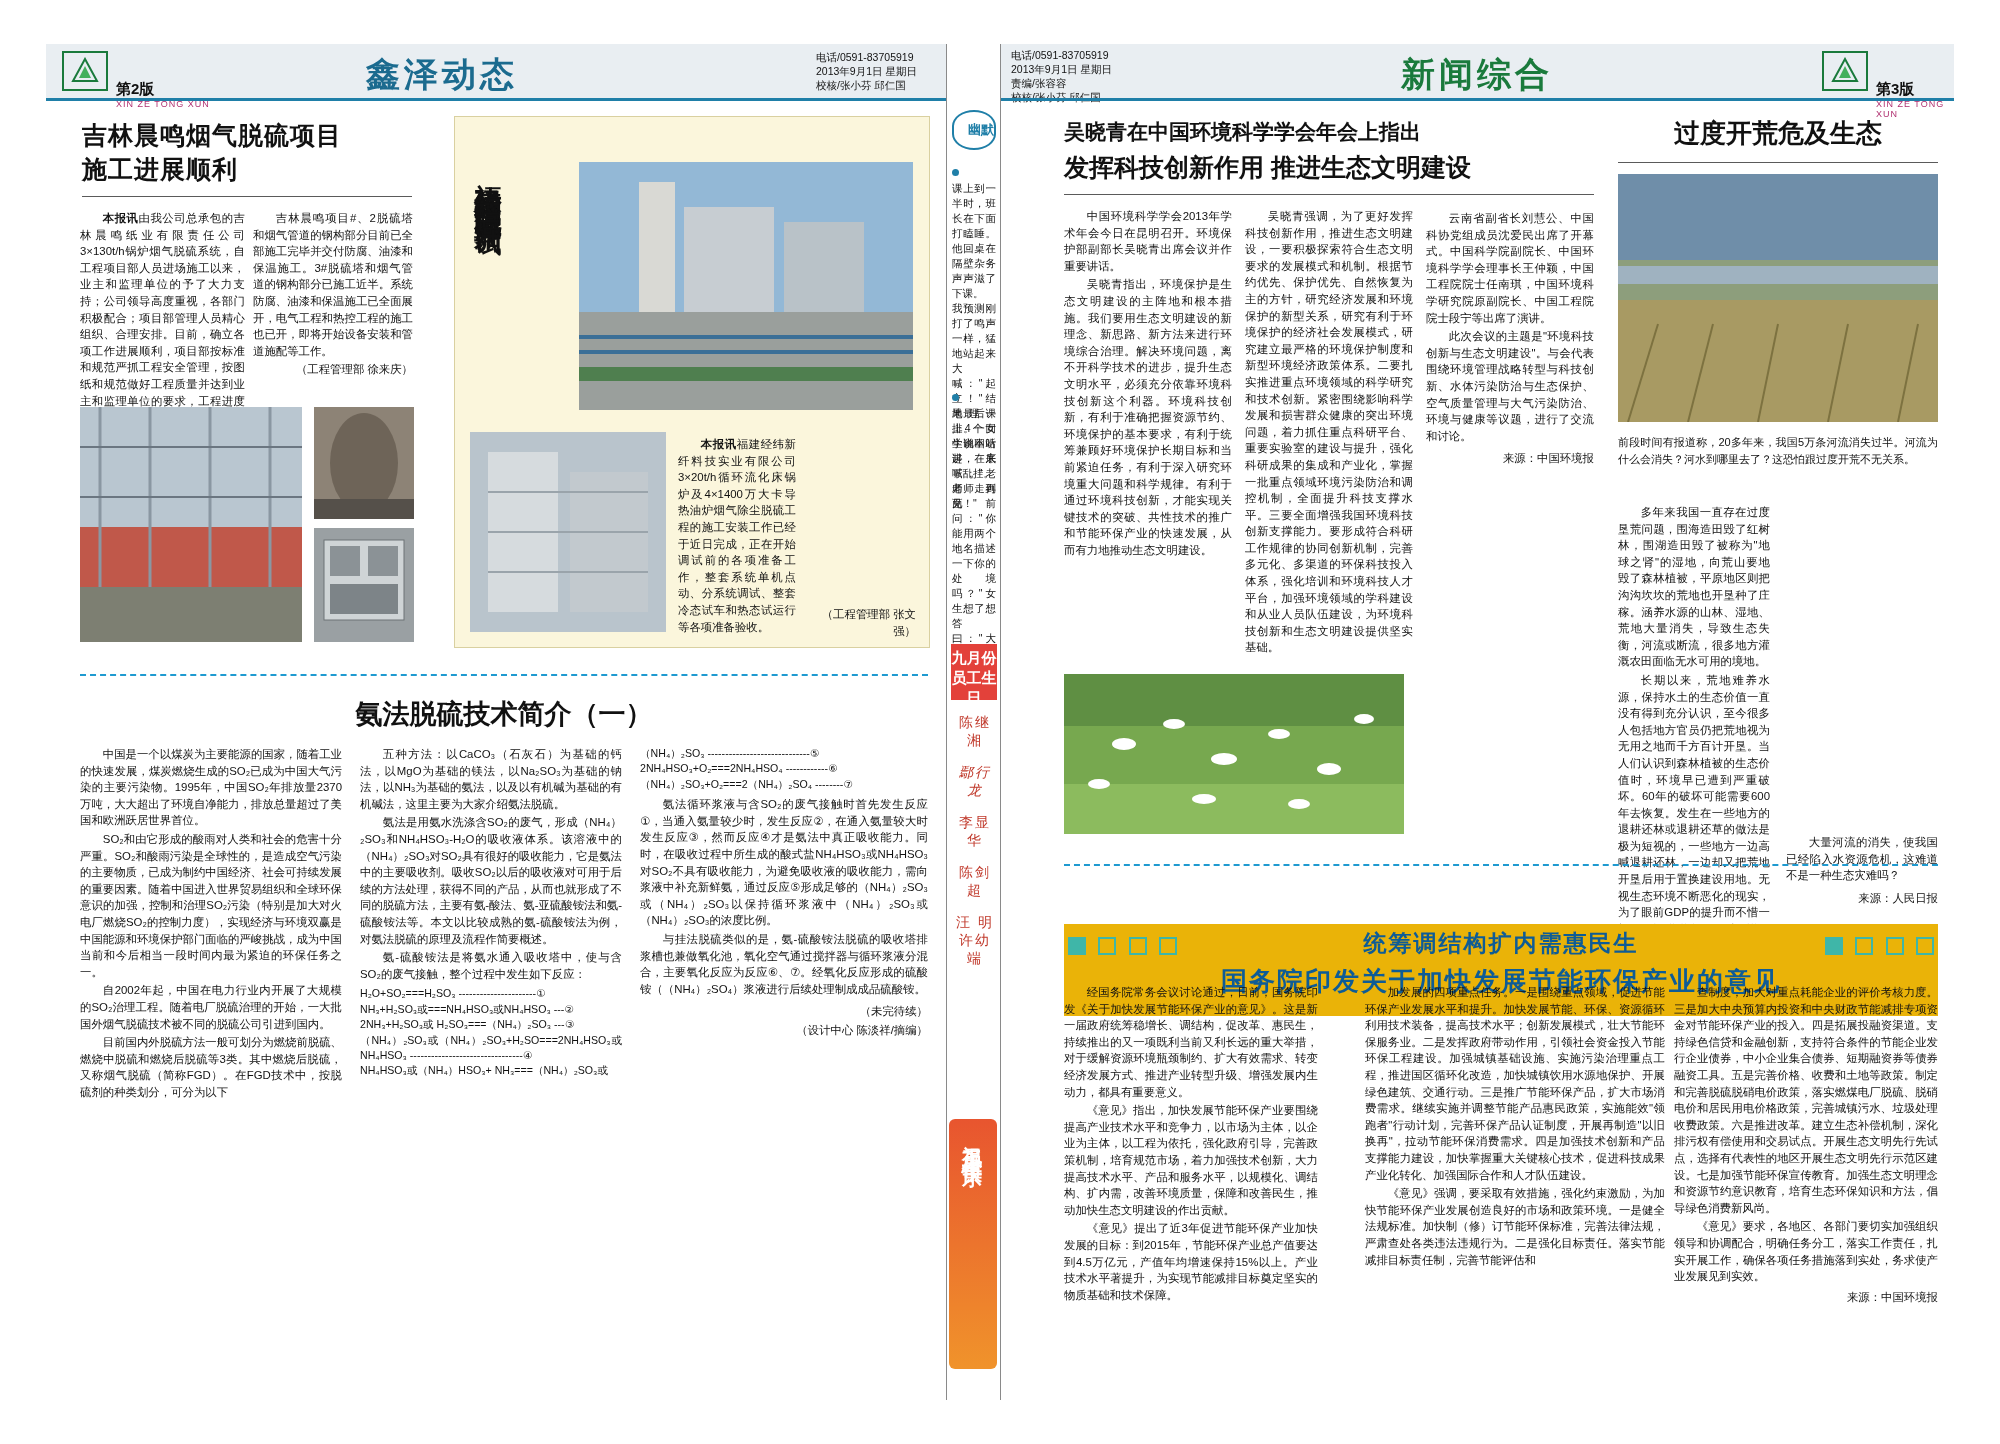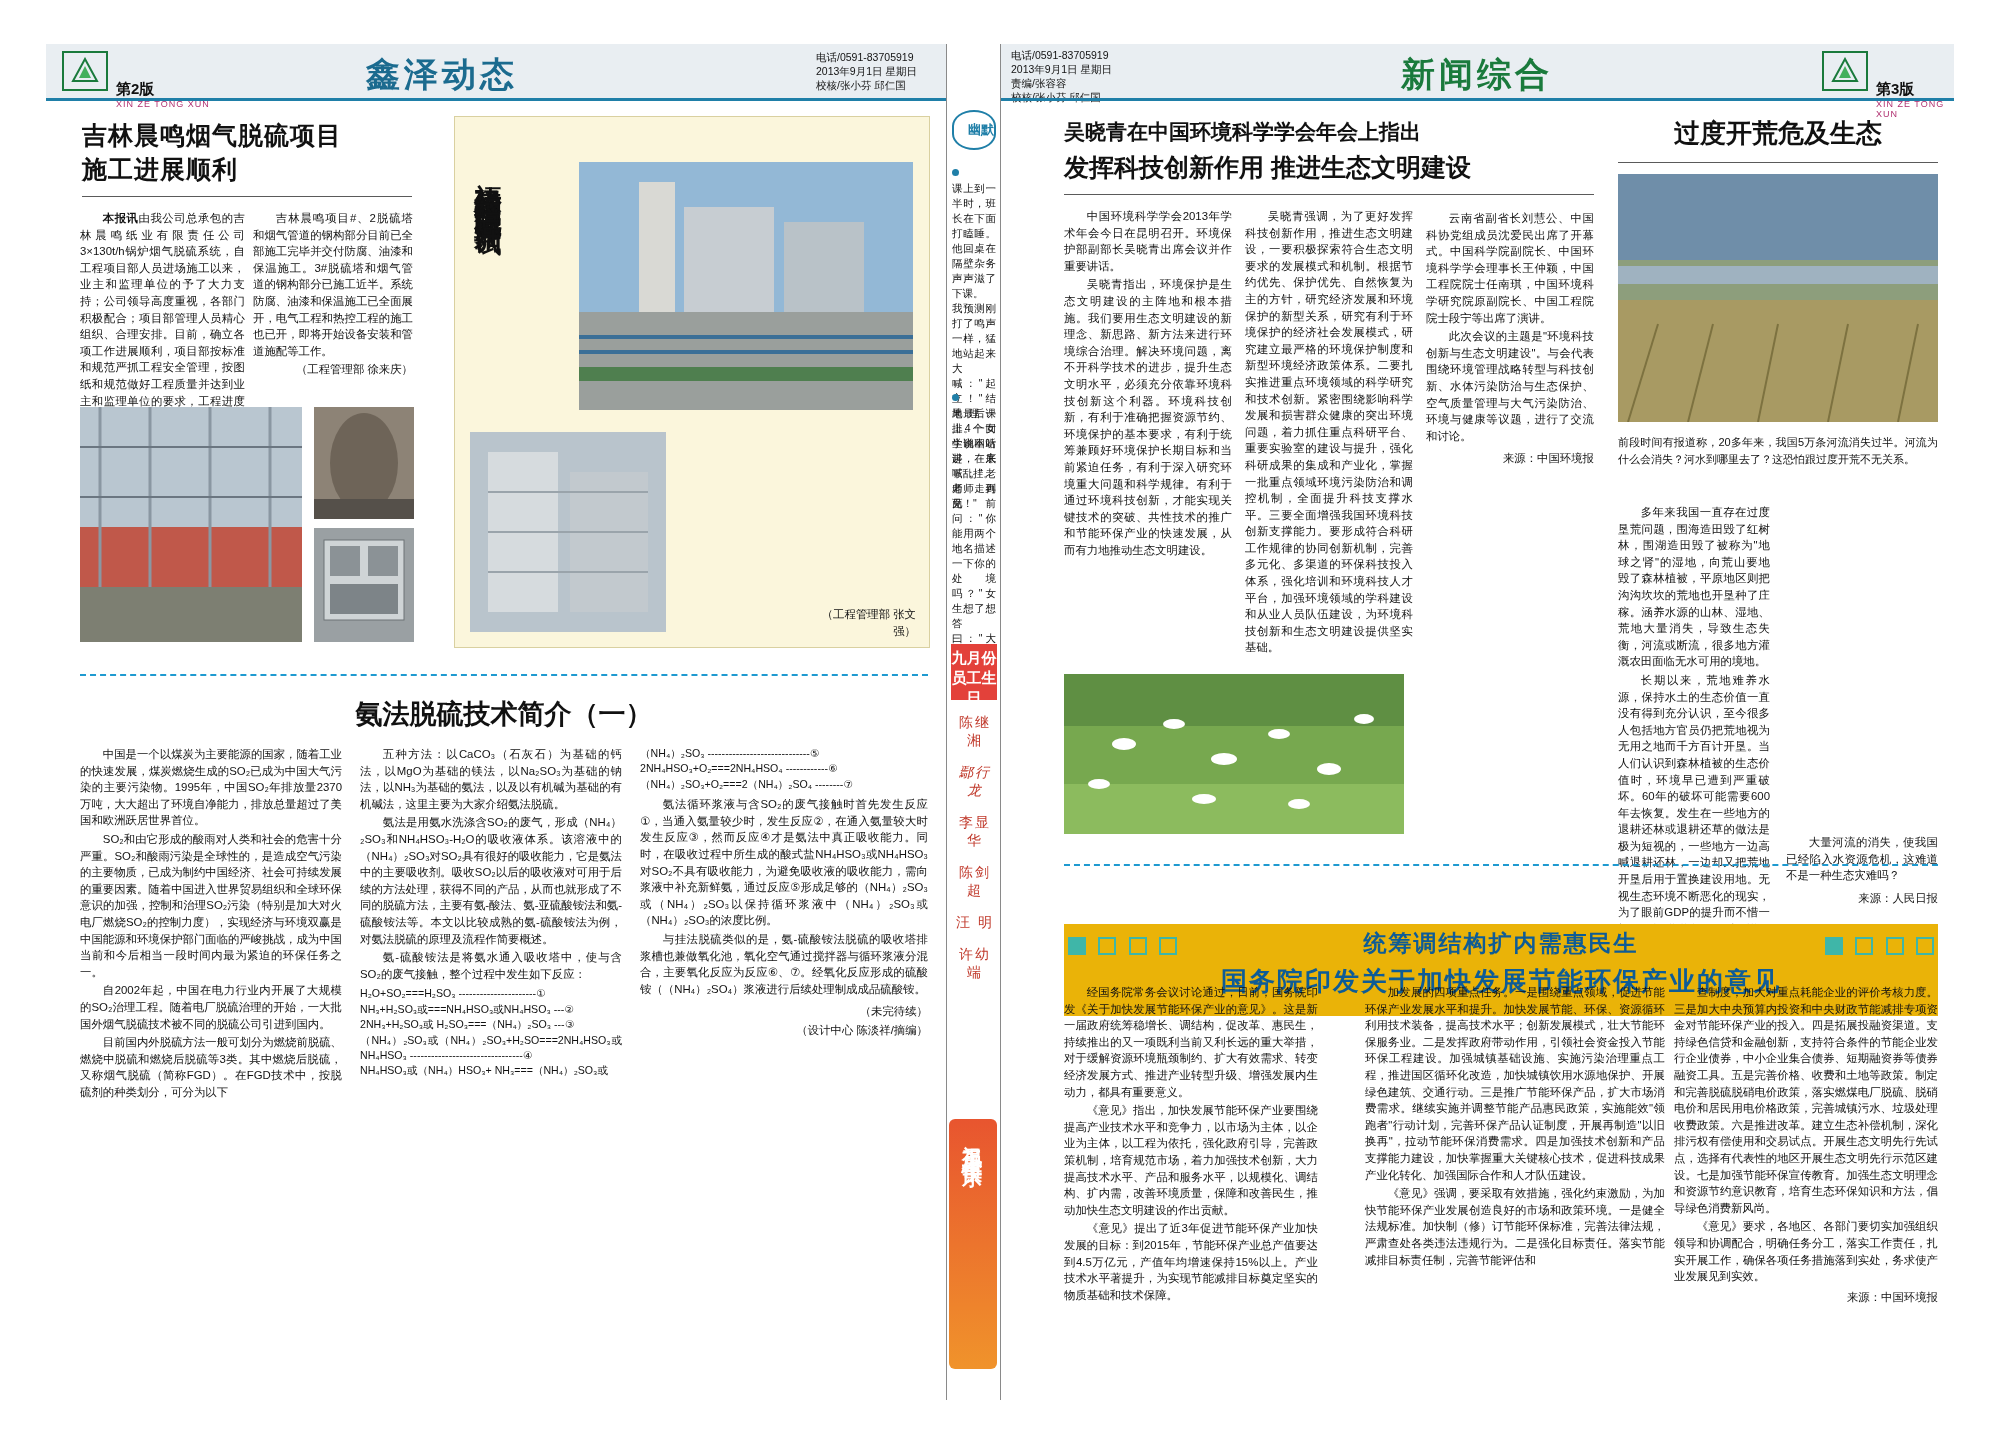--- a/index.html
+++ b/index.html
@@ -156,20 +156,23 @@
           <rect width="196" height="200" fill="#b9c4cc"></rect>
           <rect x="18" y="20" width="70" height="160" fill="#d6dbde"></rect>
           <rect x="100" y="40" width="78" height="140" fill="#c2c9ce"></rect>
           <g stroke="#9aa4ab" stroke-width="2">
             <line x1="18" y1="60" x2="178" y2="60"></line>
             <line x1="18" y1="100" x2="178" y2="100"></line>
             <line x1="18" y1="140" x2="178" y2="140"></line>
           </g>
         </svg>
     </div>
+    <div class="col" style="position:absolute;left:632px;top:392px;width:118px;height:200px;">
+      <p><span class="byline">本报讯</span><span>福建经纬新纤料技实业有限公司3×20t/h循环流化床锅炉及4×1400万大卡导热油炉烟气除尘脱硫工程的施工安装工作已经于近日完成，正在开始调试前的各项准备工作，整套系统单机点动、分系统调试、整套冷态试车和热态试运行等各项准备验收。</span></p>
+    </div>
     <div class="col" style="position:absolute;left:760px;top:392px;width:110px;height:200px;">
       <p style="text-align:right;text-indent:0;margin-top:170px;">（工程管理部 张文强）</p>
     </div>
 
     <div class="photo" style="left:408px;top:388px;width:0;height:0;"></div>
 
     <div class="photo" style="left:408px;top:610px;width:0;height:0;"></div>
 
     <div class="photo" style="left:408px;top:388px;width:0;height:0;"></div>
 
@@ -228,21 +231,21 @@
     <div class="birthday-head" style="left:905px;top:600px;width:46px;height:52px;padding-top:4px;">
       <div>九月份</div>
       <div>员工生日</div>
     </div>
 
     <div style="position:absolute;left:907px;top:670px;width:44px;text-align:center;">
       <div class="birthday-name" style="margin-bottom:14px;">陈继湘</div>
       <div class="birthday-name" style="margin-bottom:14px;font-style:italic;">鄢行龙</div>
       <div class="birthday-name" style="margin-bottom:14px;">李显华</div>
       <div class="birthday-name" style="margin-bottom:14px;">陈剑超</div>
-      <div class="birthday-name" style="margin-bottom:14px;">汪 明</div>
+      <div class="birthday-name" style="">汪 明</div>
       <div class="birthday-name">许幼端</div>
     </div>
 
     <div style="position:absolute;left:903px;top:1075px;width:48px;height:250px;background:linear-gradient(180deg,#e8552f,#f0932b);border-radius:6px;display:flex;align-items:flex-start;justify-content:center;padding-top:10px;box-sizing:border-box;">
       <div class="vert-red">祝员工上生日快乐！</div>
     </div>
 
     <div class="headline" style="position:absolute;left:1018px;top:72px;width:530px;font-size:21px;line-height:32px;">吴晓青在中国环境科学学会年会上指出</div>
     <div class="headline" style="position:absolute;left:1018px;top:106px;width:530px;font-size:25px;line-height:34px;">发挥科技创新作用  推进生态文明建设</div>
     <div class="thin-rule" style="left:1018px;top:150px;width:530px;"></div>

